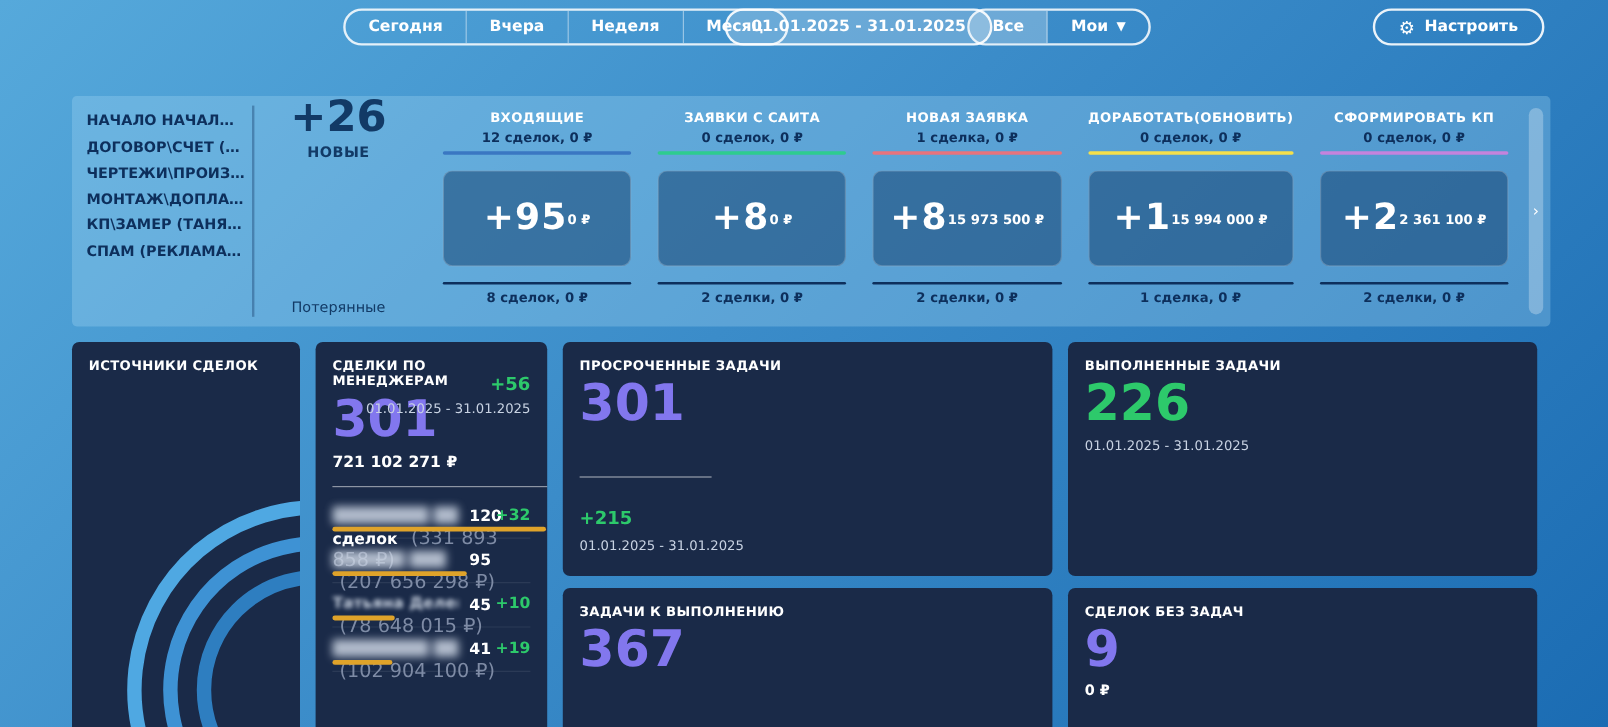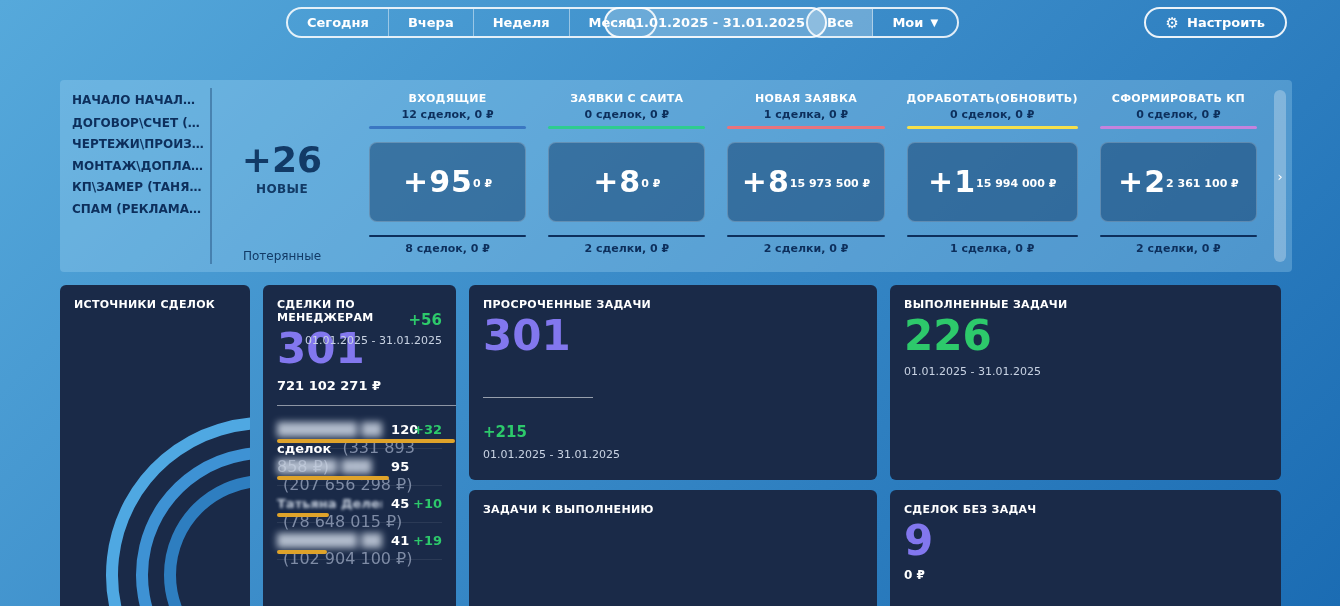--- a/index.html
+++ b/index.html
@@ -25,21 +25,21 @@
   .gear { font-size:15px; margin-right:8px; }
   
   .funnel { position:absolute; left:60px; top:80px; width:1232px; height:192px;
     background:rgba(170,218,244,.30); border-radius:4px; display:flex; }
   .stages { width:150px; padding:10px 4px 0 12px; }
   .stage { font-size:12px; font-weight:bold; color:#0d2f5c; line-height:21.5px;
     white-space:nowrap; overflow:hidden; text-overflow:ellipsis; cursor:pointer; }
   .ext { display:inline-block; vertical-align:-1px; margin-left:3px; }
   .vdiv { width:2px; background:rgba(13,47,92,.35); margin:8px 0; }
   .newcol { width:140px; position:relative; text-align:center; }
-  .newval { margin-top:62px; font-size:36px; font-weight:bold; color:#123a66; line-height:1; }
+  .newval { font-size:36px; font-weight:bold; color:#123a66; line-height:1; }
   .newlbl { font-size:12px; font-weight:bold; color:#123a66; margin-top:4px; letter-spacing:.4px; }
   .lost { position:absolute; bottom:9px; width:100%; font-size:12px; color:#123a66; }
   .fcols { flex:1; display:flex; padding:10px 4px 8px 6px; }
   .fcol { flex:1; display:flex; flex-direction:column; align-items:center; padding:0 11px; }
   .ftitle { font-size:11px; font-weight:bold; color:#fff; letter-spacing:.3px;
     margin-top:2px; white-space:nowrap; }
   .ftop { font-size:11px; font-weight:bold; color:#0d2f5c; margin-top:3px; white-space:nowrap; }
   .faccent { height:3px; width:100%; border-radius:2px; margin-top:5px; }
   .fbox { margin-top:13px; width:100%; height:80px; background:rgba(15,60,105,.5);
     border:1px solid rgba(255,255,255,.22); border-radius:8px; display:flex;
@@ -264,20 +264,21 @@
           <span class="mcount">41</span>
           <span class="mamount">(102 904 100 ₽)</span>
           <span class="mdelta green">+19</span>
           <span class="mbar" style="width: 50px;"></span>
         </div>
       </div>
     </div>
 
     <div class="card">
       <div class="ctitle">ЗАДАЧИ К ВЫПОЛНЕНИЮ</div>
+      <div class="big purple">367</div>
     </div>
 
     <div class="card">
       <div class="ctitle">СДЕЛОК БЕЗ ЗАДАЧ</div>
       <div class="big purple">9</div>
       <div class="small-amount">0 ₽</div>
     </div>
 
   </div>
 </div>

